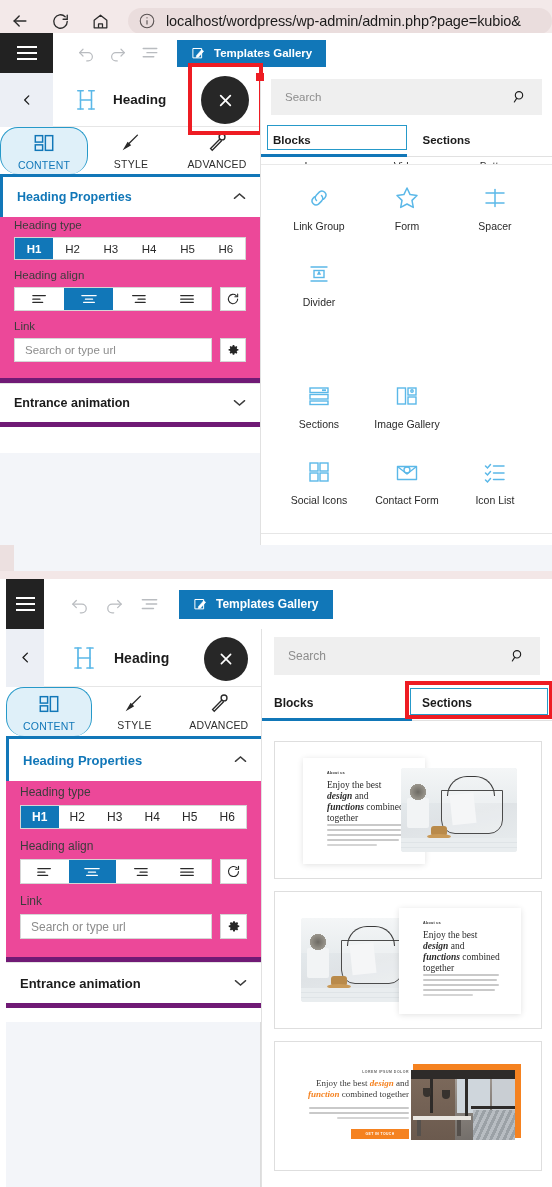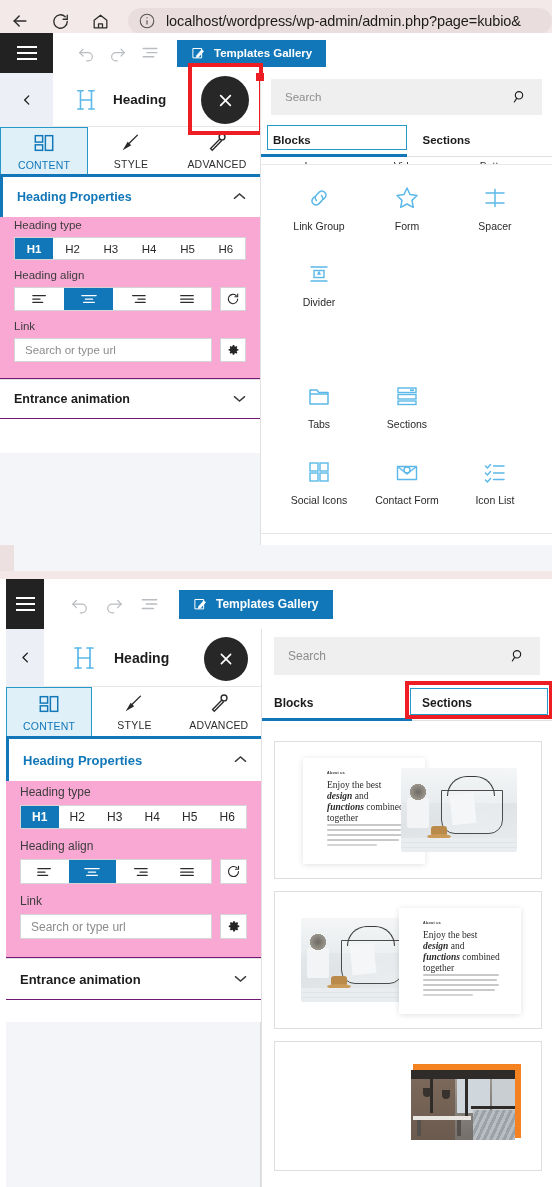--- a/index.html
+++ b/index.html
@@ -67,31 +67,31 @@
   .closebtn {
     position: absolute; border-radius: 50%; background: #272727;
     display: flex; align-items: center; justify-content: center; color: #fff;
   }
   .closebtn svg { display: block; }
   .redbox { position: absolute; border: 4px solid #ee1c23; background: transparent; pointer-events:none; }
 
   .tabsrow { display: flex; background: #ffffff; border-bottom: 3px solid #1177b8; }
   .tab {
     flex: 1; display: flex; flex-direction: column; align-items: center; justify-content: center;
-    gap: 5px; color: #2d2d2d; background: #ffffff;
+    gap: 5px; color: #2d2d2d; background: #ffffff; border-radius: 18px;
   }
   .tab .ti { width: 22px; height: 22px; }
   .tab .ti svg { display: block; }
   .tab .tl { font-size: 10.5px; letter-spacing: 0.2px; }
   .tab.active { background: #dff0f9; border: 1px solid #2699c9; border-bottom: none; }
   .tab.active .tl { color: #1177b8; }
   .tab.active .ti { color: #1177b8; }
 
   .section-acc {
-    background: #f9a8d4; border-bottom: 1px solid #701a75;
+    background: #ec4899; border-bottom: 5px solid #701a75;
   }
   .acc-head {
     display: flex; align-items: center; justify-content: space-between;
     padding: 0 14px; position: relative; background: #fff;
   }
   .acc-head.open { border-left: 3px solid #1177b8; }
   .acc-title { font-size: 12.5px; font-weight: bold; }
   .acc-title.blue { color: #1177b8; }
   .acc-title.dark { color: #1c1c1c; }
   .chev { color: #3b3b3b; font-size: 11px; line-height: 1; }
@@ -469,37 +469,39 @@
               </svg>
           </span>
           <span class="bl">Divider</span>
         </div>
       </div>
 
 
       <div class="blockgrid" style="position:absolute; left:0; top:310px; width:292px; padding:0 14px;">
         <div class="blockcell">
           <span class="bi">
-            <svg viewBox="0 0 26 26" fill="none" stroke="currentColor" stroke-width="1.5" stroke-linejoin="round">
-                <path d="M4 21V7h7l1.8 2.6H22V21z"></path>
-                <line x1="4" y1="11" x2="22" y2="11"></line>
-              </svg>
-          </span>
-          <span class="bl">Tabs</span>
-        </div>
-        <div class="blockcell">
-          <span class="bi">
             <svg viewBox="0 0 26 26" fill="none" stroke="currentColor" stroke-width="1.4">
                 <rect x="4" y="5" width="18" height="4.5"></rect>
                 <rect x="4" y="11.5" width="18" height="4.5"></rect>
                 <rect x="4" y="18" width="18" height="3.5"></rect>
                 <line x1="16" y1="7.2" x2="20" y2="7.2" stroke-width="1.8"></line>
               </svg>
           </span>
           <span class="bl">Sections</span>
+        </div>
+        <div class="blockcell">
+          <span class="bi">
+            <svg viewBox="0 0 26 26" fill="none" stroke="currentColor" stroke-width="1.4">
+                <rect x="3.5" y="5" width="8" height="16"></rect>
+                <rect x="14" y="5" width="8" height="7"></rect>
+                <rect x="14" y="14" width="8" height="7"></rect>
+                <circle cx="18" cy="8" r="1.2"></circle>
+              </svg>
+          </span>
+          <span class="bl">Image Gallery</span>
         </div>
       </div>
 
       <div class="blockgrid" style="position:absolute; left:0; top:386px; width:292px; padding:0 14px;">
         <div class="blockcell">
           <span class="bi">
             <svg viewBox="0 0 26 26" fill="none" stroke="currentColor" stroke-width="1.4">
                 <rect x="4" y="4" width="8" height="8"></rect>
                 <rect x="14" y="4" width="8" height="8"></rect>
                 <rect x="4" y="14" width="8" height="8"></rect>
@@ -840,18 +842,34 @@
             <div style="position:absolute;left:18%;top:9px;width:3px;height:34px;background:#2e2b29;"></div>
             <div style="position:absolute;left:52%;top:9px;width:3px;height:40px;background:#2e2b29;"></div>
             <div style="position:absolute;left:12%;top:18px;width:8px;height:9px;background:#37322e;border-radius:0 0 4px 4px;"></div>
             <div style="position:absolute;left:30%;top:20px;width:8px;height:9px;background:#37322e;border-radius:0 0 4px 4px;"></div>
             <div style="position:absolute;left:2%;top:46px;width:56%;height:4px;background:#e9e6e1;"></div>
             <div style="position:absolute;left:6%;top:50px;width:4px;height:16px;background:#55504c;"></div>
             <div style="position:absolute;left:44%;top:50px;width:4px;height:16px;background:#55504c;"></div>
             <div style="position:absolute;left:60%;top:40px;width:40%;height:30px;background:repeating-linear-gradient(115deg,#b8bdc2 0 3px,#9ba1a6 3px 6px);"></div>
             <div style="position:absolute;left:58%;top:36px;width:42%;height:3px;background:#2e2b29;"></div>
           </div>
+          <div style="position:absolute; left:28px; top:28px; width:106px;">
+            <div style="text-align:right; font-size:3.5px; font-weight:bold; color:#6b6b6b; letter-spacing:0.5px; margin-bottom:4px;">LOREM IPSUM DOLOR</div>
+            <div class="mini-text" style="text-align:right; font-size:9px; line-height:11px; color:#3a3a3a;">
+              <span>Enjoy the best</span>
+              <i style="font-weight:bold;color:#f58220;">design</i><span> and</span><br>
+              <i style="font-weight:bold;color:#f58220;">function</i><span> combined together</span>
+            </div>
+            <div style="margin-top:7px; display:flex; flex-direction:column; align-items:flex-end;">
+              <div class="lorem-line" style="width:100px; margin-bottom:3px;"></div>
+              <div class="lorem-line" style="width:100px; margin-bottom:3px;"></div>
+              <div class="lorem-line sm" style="width:72px;"></div>
+            </div>
+            <div style="margin-top:10px; margin-left:auto; width:58px; height:10px; background:#f58220; display:flex; align-items:center; justify-content:center;">
+              <span style="font-size:3.4px; color:#fff; letter-spacing:0.4px; font-weight:bold;">GET IN TOUCH</span>
+            </div>
+          </div>
         </div>
       </div>
     </div>
   </div>
 
 </div>
 
 </body></html>

